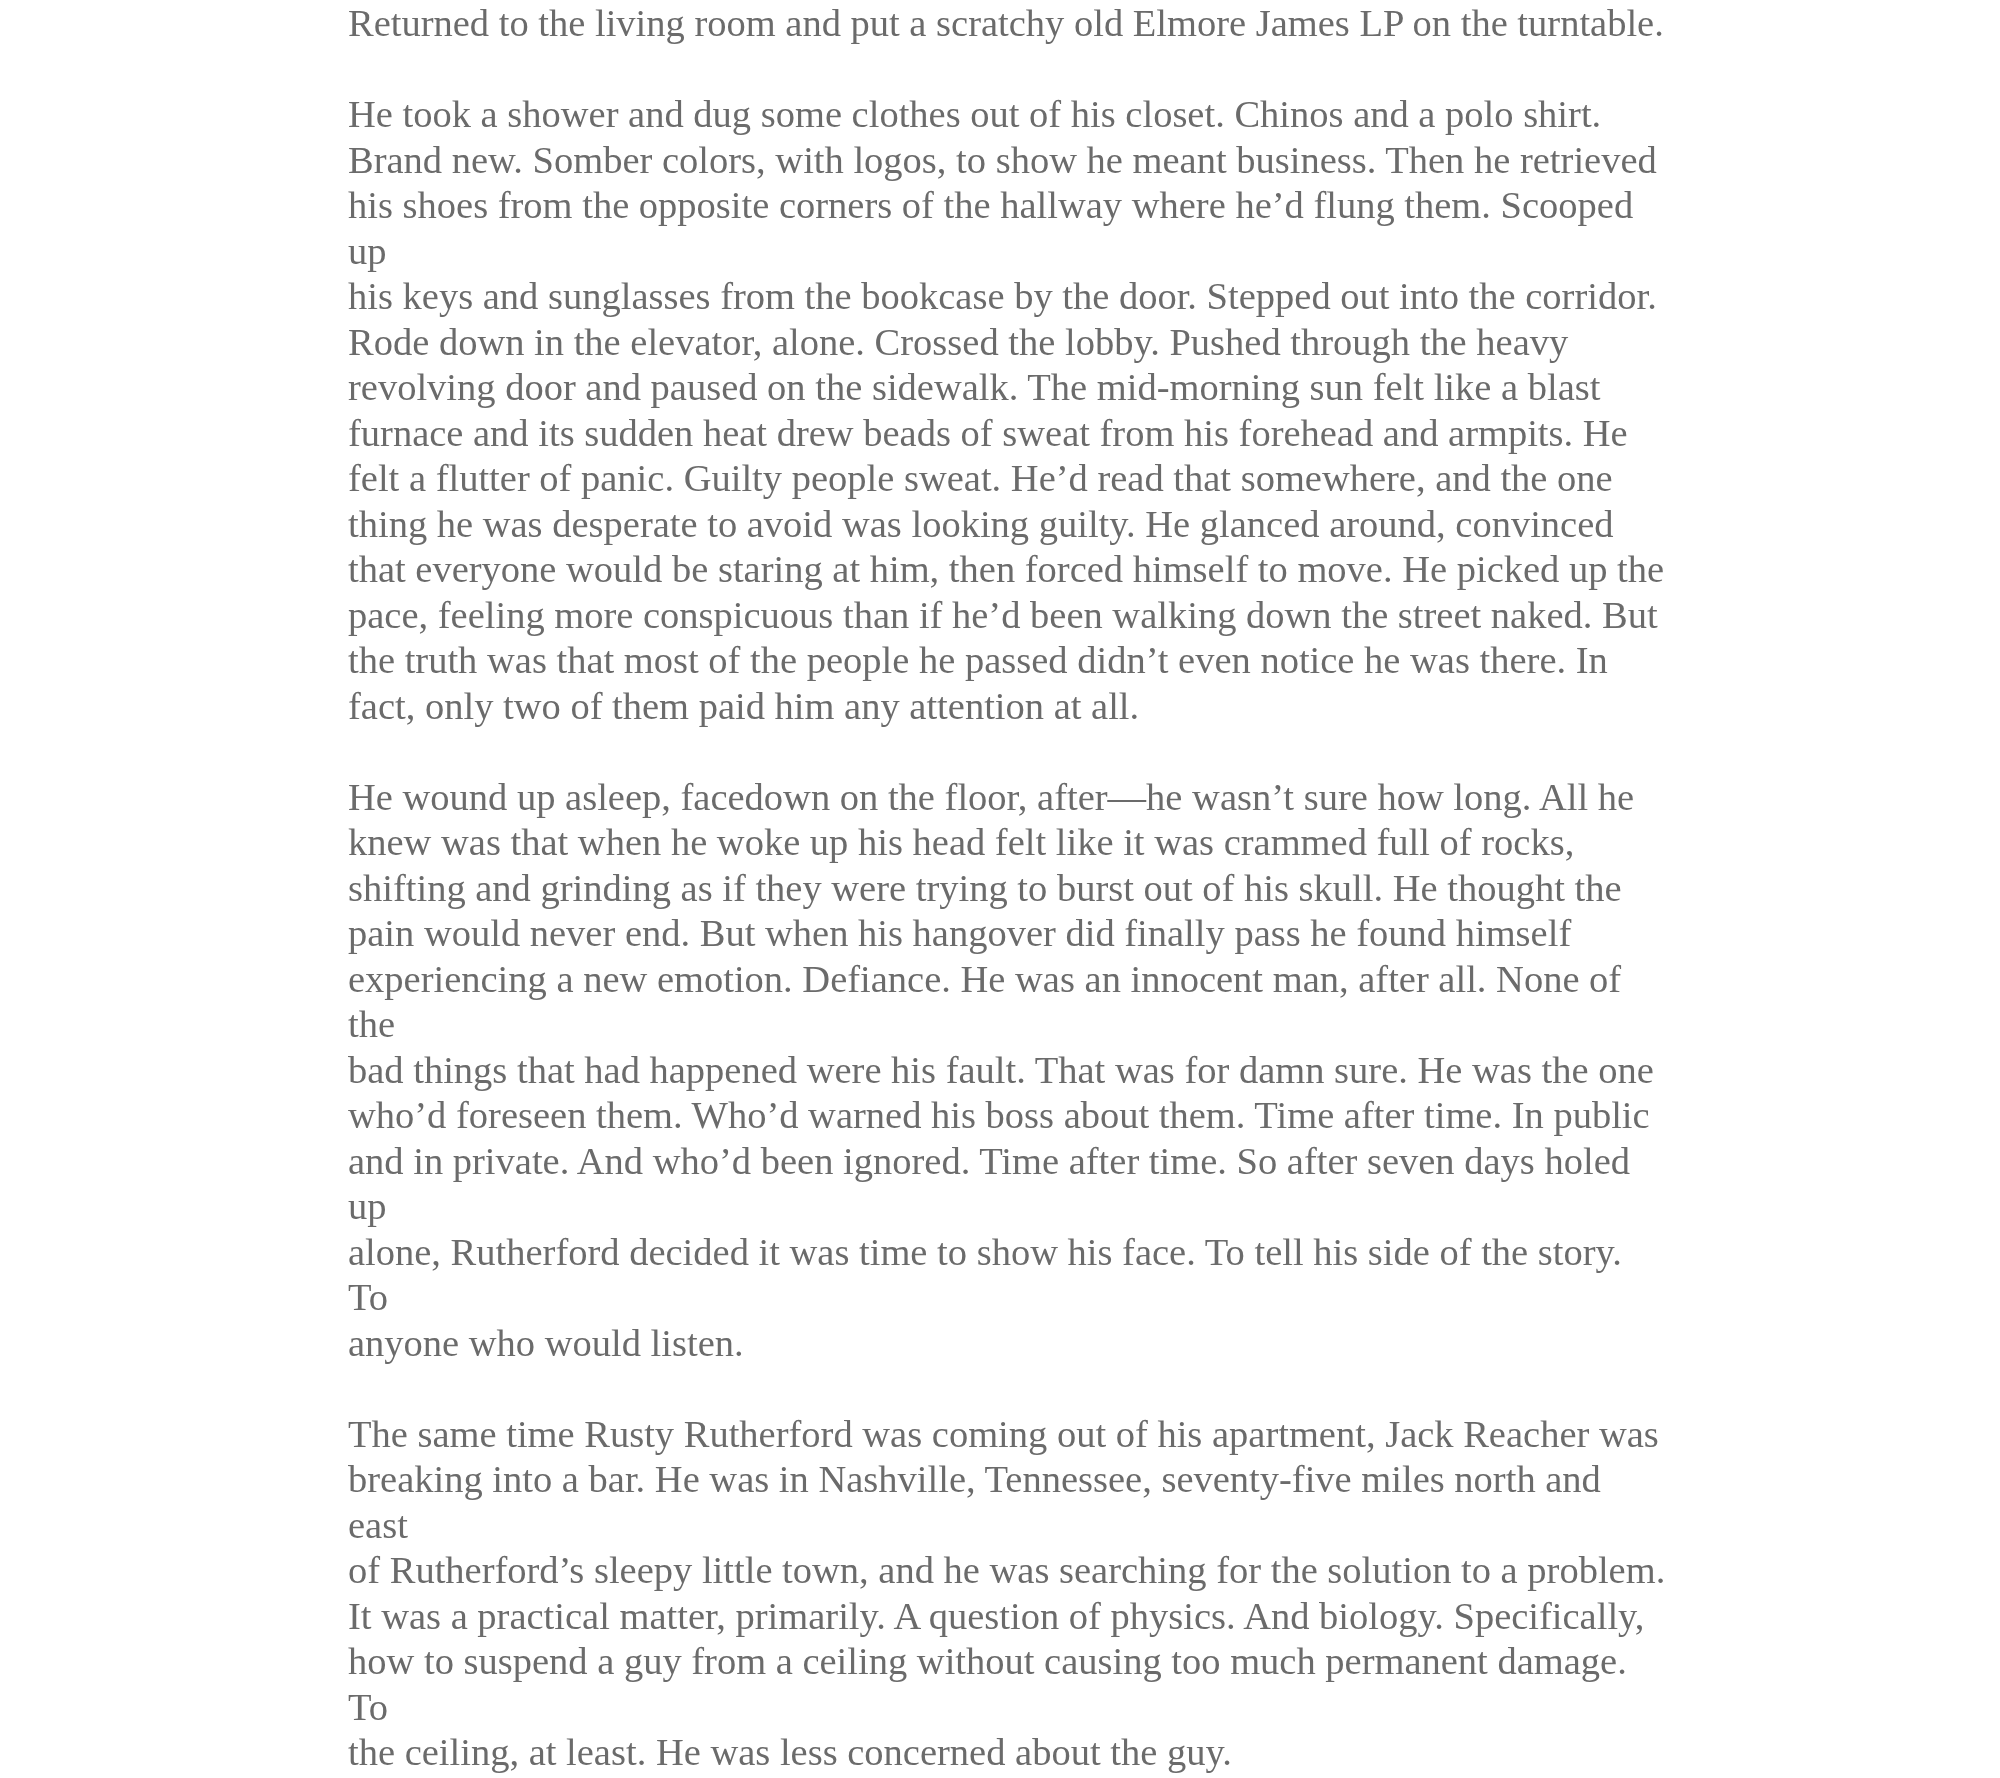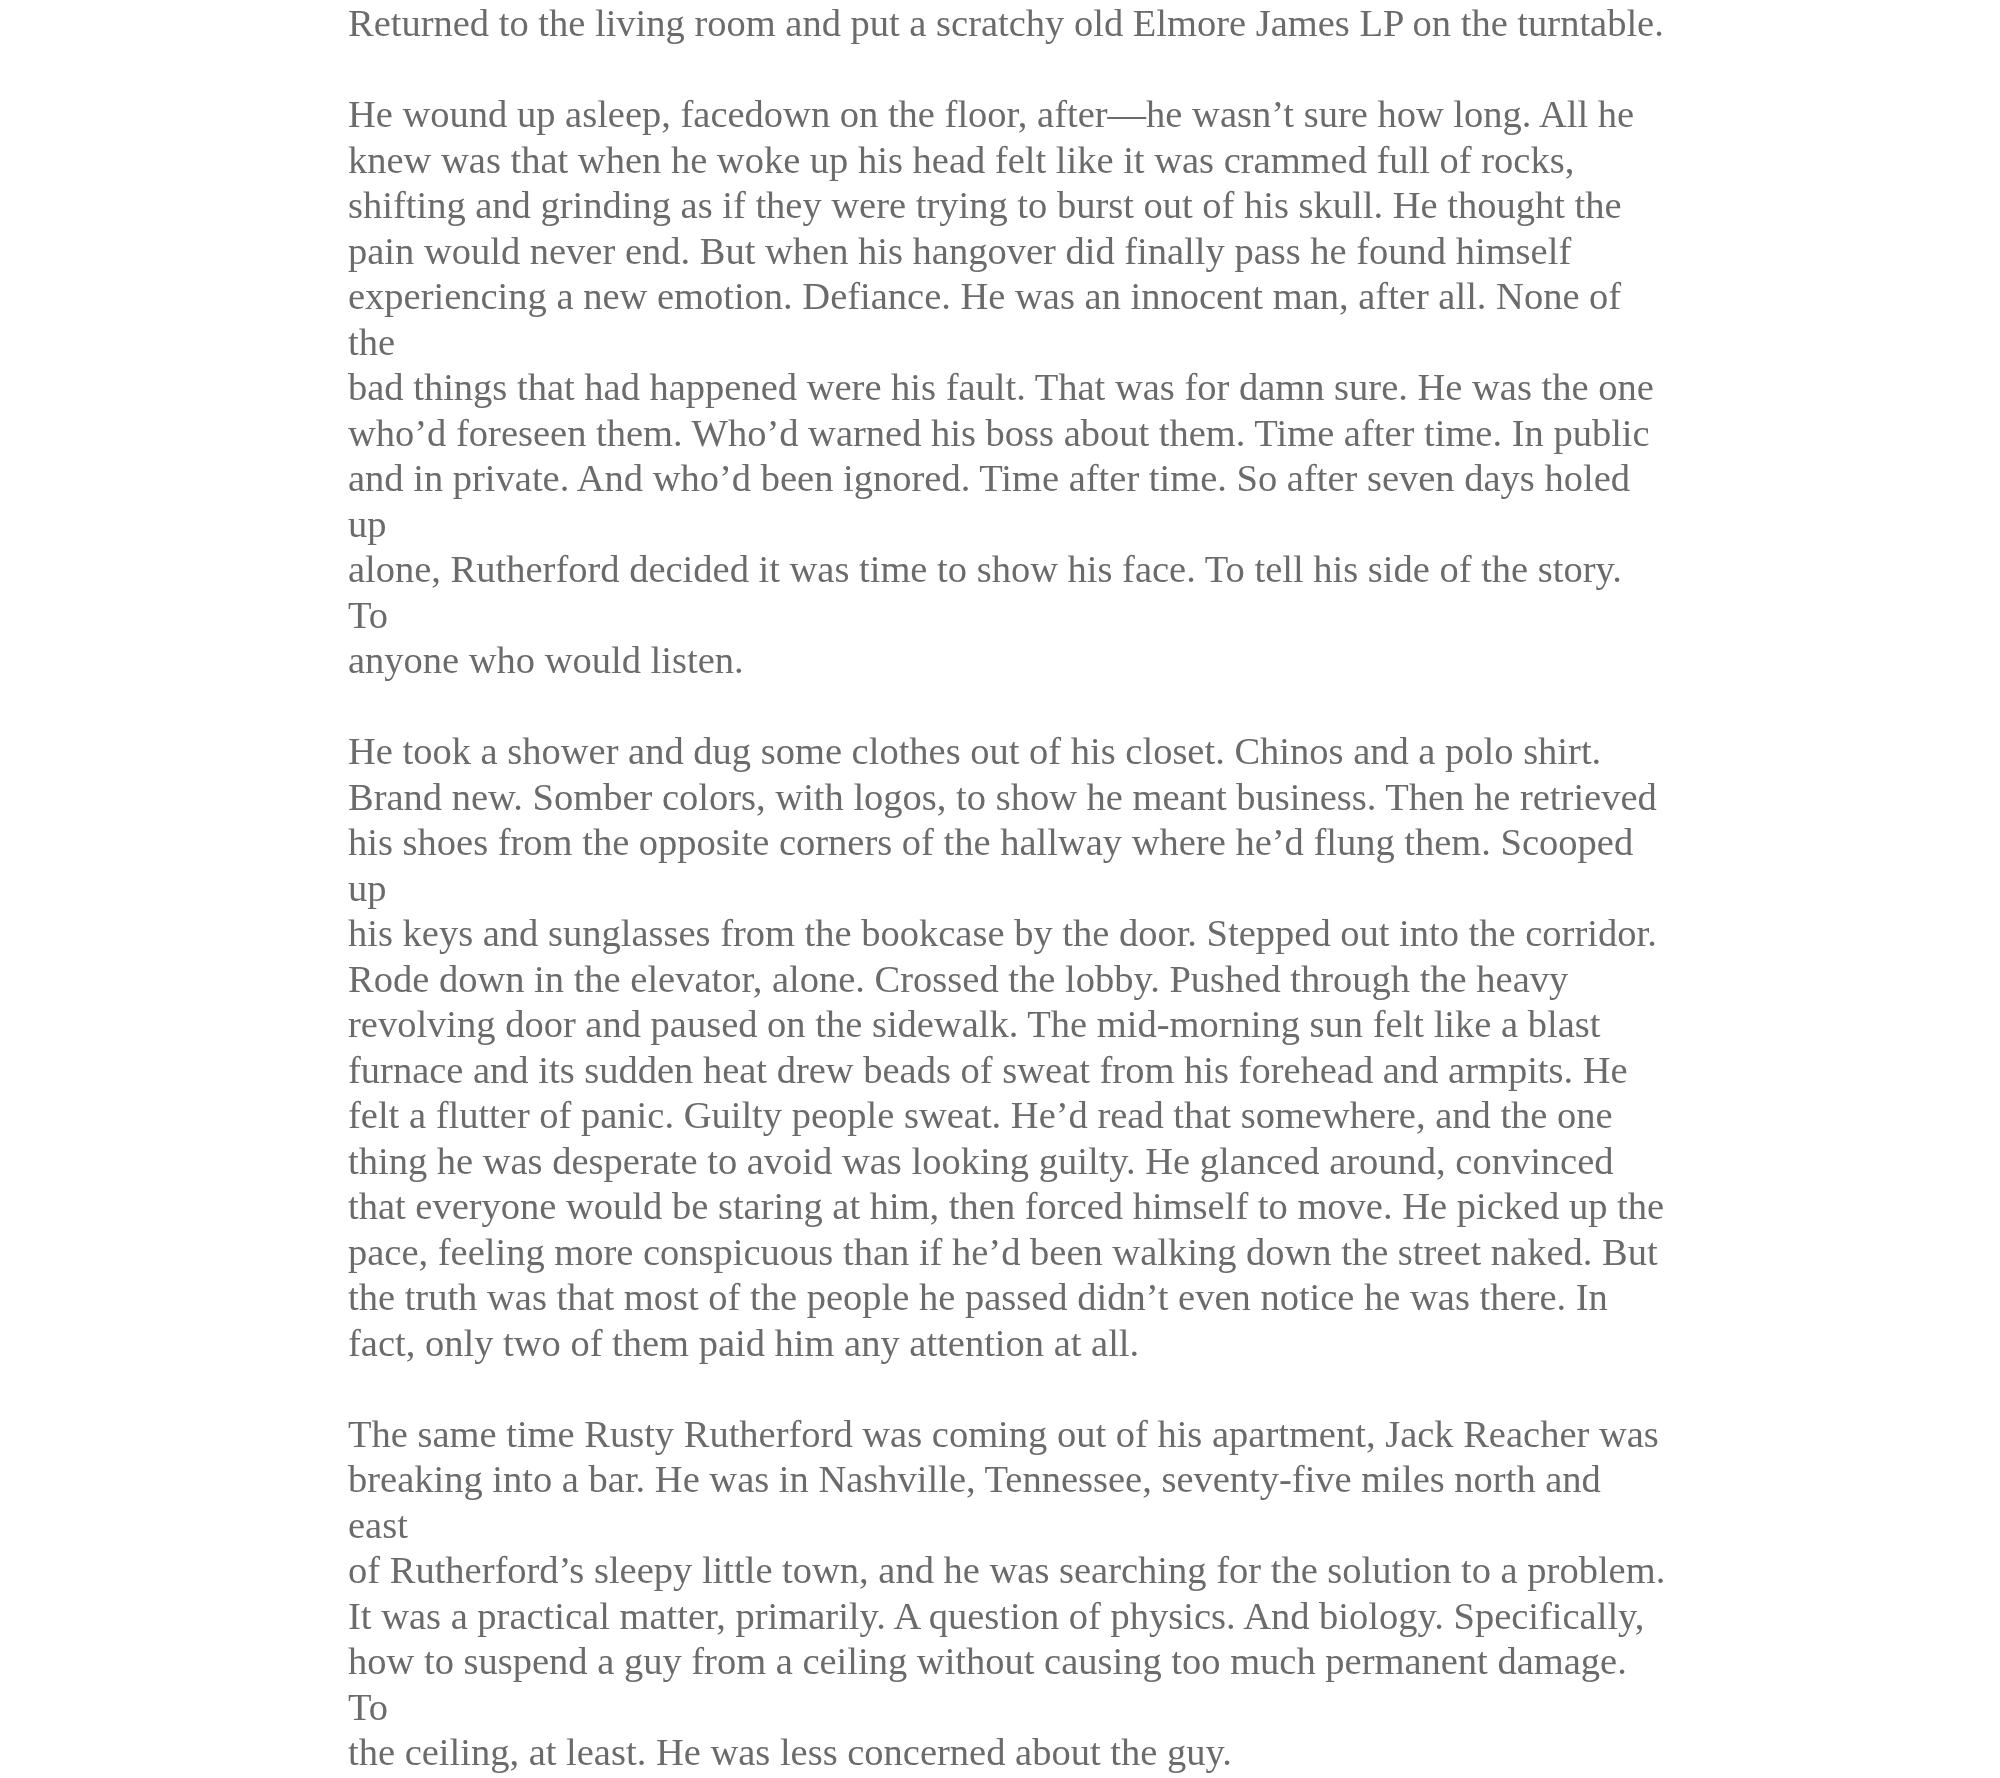--- a/index.html
+++ b/index.html
@@ -33,43 +33,43 @@
     padding: 0;
     white-space: pre-line; 
   }
 </style>
 </head>
 <body>
 
 <div class="page">
   <div class="text-column">
     <p>Returned to the living room and put a scratchy old Elmore James LP on the turntable.</p>
-    <p>He wound up asleep, facedown on the floor, after—he wasn’t sure how long. All he
-knew was that when he woke up his head felt like it was crammed full of rocks,
-shifting and grinding as if they were trying to burst out of his skull. He thought the
-pain would never end. But when his hangover did finally pass he found himself
-experiencing a new emotion. Defiance. He was an innocent man, after all. None of the
-bad things that had happened were his fault. That was for damn sure. He was the one
-who’d foreseen them. Who’d warned his boss about them. Time after time. In public
-and in private. And who’d been ignored. Time after time. So after seven days holed up
-alone, Rutherford decided it was time to show his face. To tell his side of the story. To
-anyone who would listen.</p>
     <p>He took a shower and dug some clothes out of his closet. Chinos and a polo shirt.
 Brand new. Somber colors, with logos, to show he meant business. Then he retrieved
 his shoes from the opposite corners of the hallway where he’d flung them. Scooped up
 his keys and sunglasses from the bookcase by the door. Stepped out into the corridor.
 Rode down in the elevator, alone. Crossed the lobby. Pushed through the heavy
 revolving door and paused on the sidewalk. The mid-morning sun felt like a blast
 furnace and its sudden heat drew beads of sweat from his forehead and armpits. He
 felt a flutter of panic. Guilty people sweat. He’d read that somewhere, and the one
 thing he was desperate to avoid was looking guilty. He glanced around, convinced
 that everyone would be staring at him, then forced himself to move. He picked up the
 pace, feeling more conspicuous than if he’d been walking down the street naked. But
 the truth was that most of the people he passed didn’t even notice he was there. In
 fact, only two of them paid him any attention at all.</p>
+    <p>He wound up asleep, facedown on the floor, after—he wasn’t sure how long. All he
+knew was that when he woke up his head felt like it was crammed full of rocks,
+shifting and grinding as if they were trying to burst out of his skull. He thought the
+pain would never end. But when his hangover did finally pass he found himself
+experiencing a new emotion. Defiance. He was an innocent man, after all. None of the
+bad things that had happened were his fault. That was for damn sure. He was the one
+who’d foreseen them. Who’d warned his boss about them. Time after time. In public
+and in private. And who’d been ignored. Time after time. So after seven days holed up
+alone, Rutherford decided it was time to show his face. To tell his side of the story. To
+anyone who would listen.</p>
     <p>The same time Rusty Rutherford was coming out of his apartment, Jack Reacher was
 breaking into a bar. He was in Nashville, Tennessee, seventy-five miles north and east
 of Rutherford’s sleepy little town, and he was searching for the solution to a problem.
 It was a practical matter, primarily. A question of physics. And biology. Specifically,
 how to suspend a guy from a ceiling without causing too much permanent damage. To
 the ceiling, at least. He was less concerned about the guy.</p>
 
   </div>
 </div>
 

